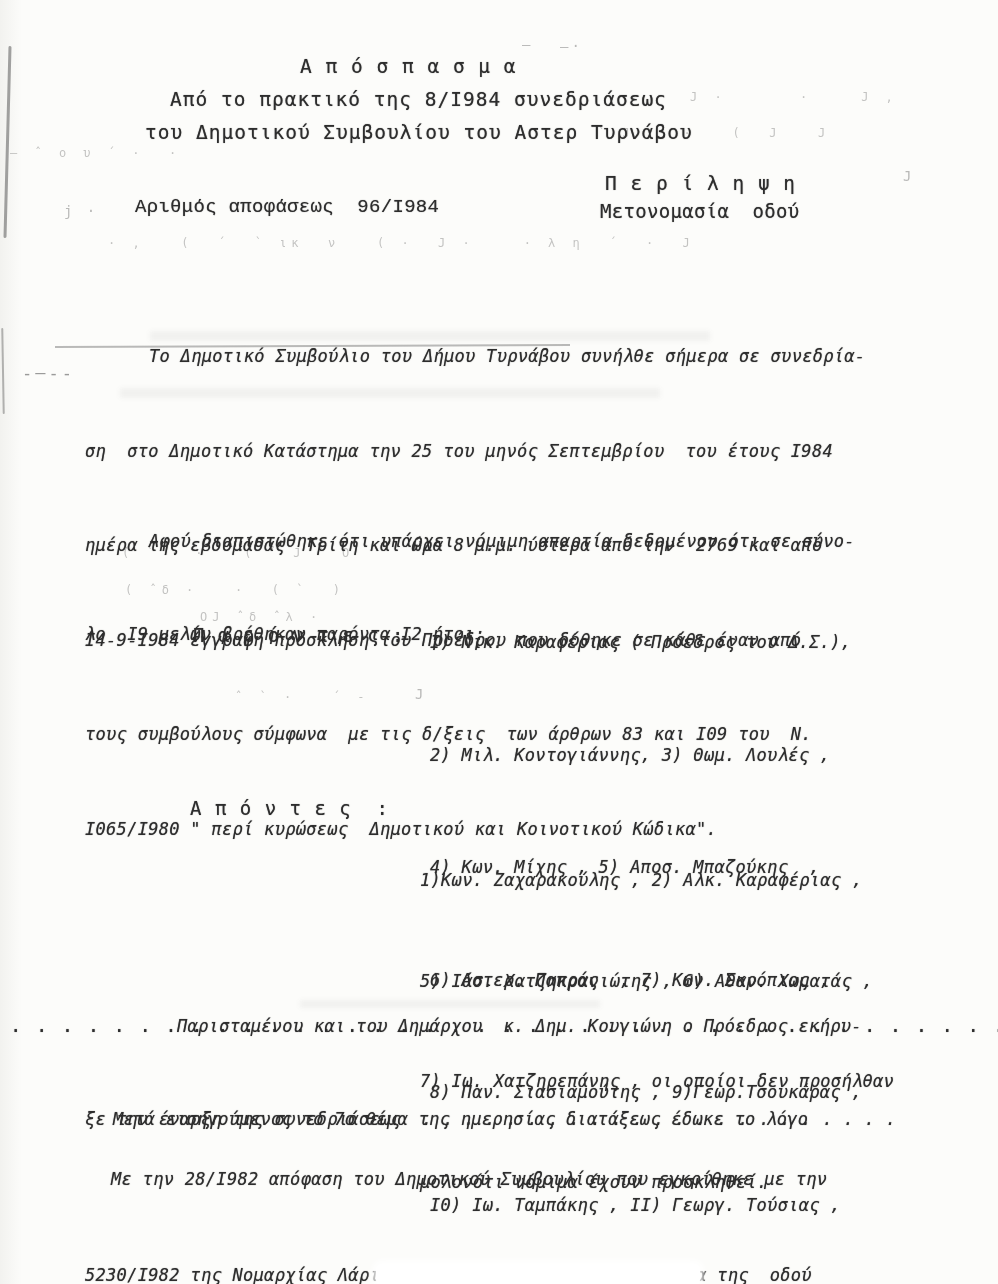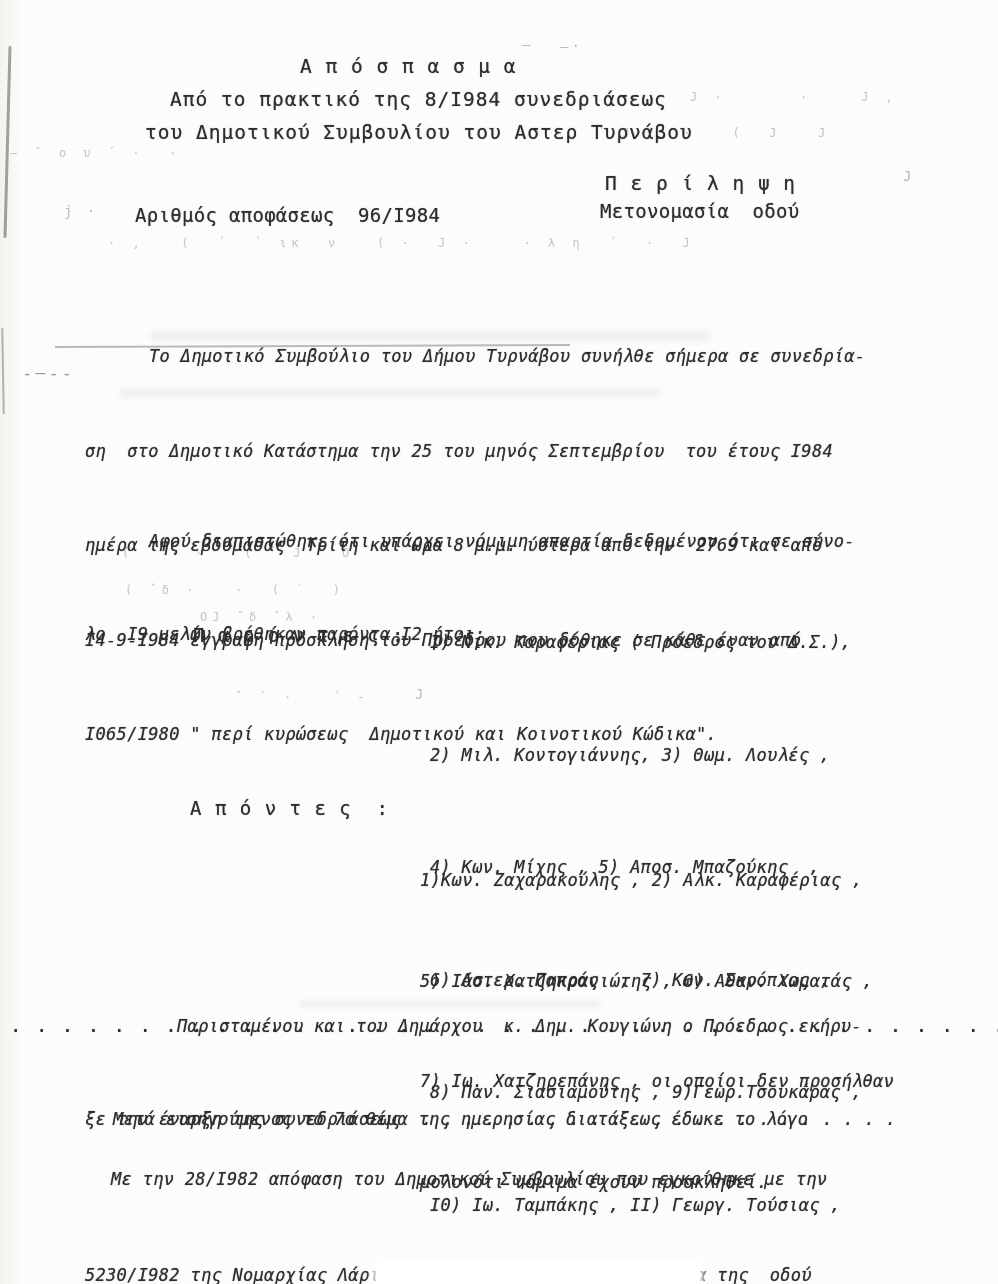--- a/index.html
+++ b/index.html
@@ -87,28 +87,29 @@
   <span class="noise" style="left:122px;top:546px;">( ` · ·   ( ´ J ` Ο</span>
   <span class="noise" style="left:125px;top:583px;">( ˆδ ·   ·  ( `  )</span>
   <span class="noise" style="left:200px;top:610px;">ΟJ ˆδ ˆλ ·</span>
   <span class="noise" style="left:235px;top:690px;">ˆ ` ·   ΄ -</span>
   <span class="noise small" style="left:415px;top:686px;">J</span>
 
   <div class="t hdr" style="left:300px;top:55px;">Α π ό σ π α σ μ α</div>
   <div class="t hdr" style="left:170px;top:88px;">Από το πρακτικό της 8/Ι984 συνεδριάσεως</div>
   <div class="t hdr" style="left:145px;top:121px;">του Δημοτικού Συμβουλίου του Αστερ Τυρνάβου</div>
   <div class="t hdr" style="left:605px;top:172px;">Π ε ρ ί λ η ψ η</div>
-  <div class="t" style="left:135px;top:204px;">Αριθμός αποφάσεως  96/Ι984</div>
+  <div class="t" style="left:135px;top:196px;font-family:Liberation Mono, monospace;">Αριθμός αποφάσεως  96/Ι984</div>
   <div class="t" style="left:600px;top:200px;">Μετονομασία  οδού</div>
 
   <div class="blk p1">
     <div>Το Δημοτικό Συμβούλιο του Δήμου Τυρνάβου συνήλθε σήμερα σε συνεδρία-</div>
     <div>ση  στο Δημοτικό Κατάστημα την 25 του μηνός Σεπτεμβρίου  του έτους Ι984</div>
     <div>ημέρα της εβδομάδας  Τρίτη και ώρα 8 μ.μ. ύστερα από την  2769 και από</div>
     <div>Ι4-9-Ι984 έγγραφη πρόσκληση του Προέδρου που δόθηκε σε κάθε έναν από</div>
+    <div>τους συμβούλους σύμφωνα  με τις δ/ξεις  των άρθρων 83 και Ι09 του  Ν.</div>
     <div>Ι065/Ι980 " περί κυρώσεως  Δημοτικού και Κοινοτικού Κώδικα".</div>
   </div>
 
   <div class="blk p2">
     <div>Αφού διαπιστώθηκε ότι υπάρχει νόμιμη απαρτία δεδομένου ότι σε σύνο-</div>
     <div>λο  Ι9 μελών βρέθηκαν παρόντα Ι2 ήτοι:</div>
   </div>
 
   <div class="t present-label">Π α ρ ό ν τ ε ς :</div>
   <div class="blk present-list">

